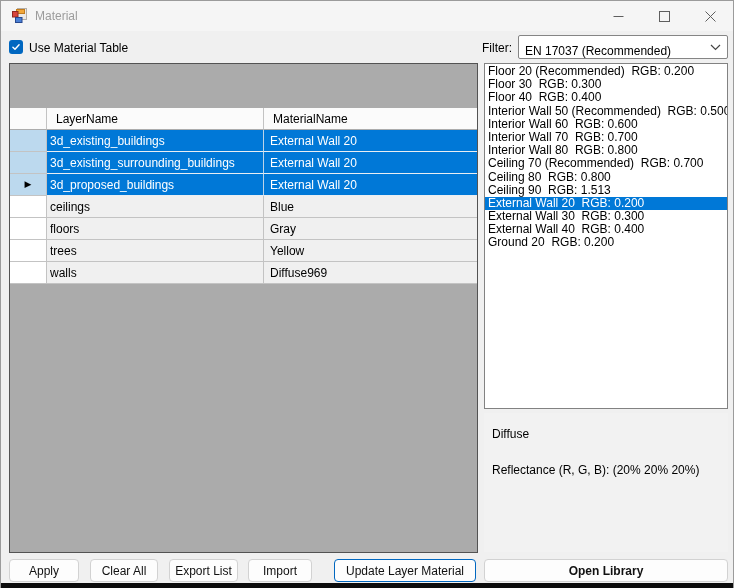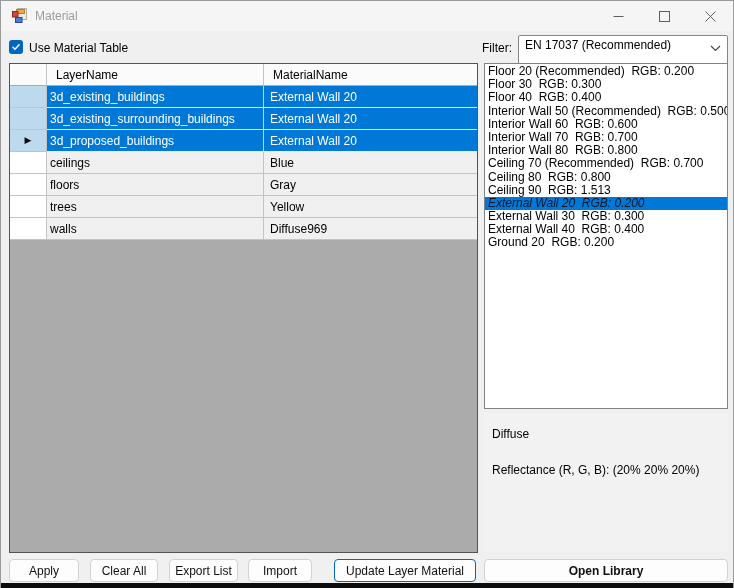--- a/index.html
+++ b/index.html
@@ -36,53 +36,53 @@
   .checkbox {
     position: absolute; left: 8px; top: 39px; width: 14px; height: 14px;
     background: #0067c0; border-radius: 3px;
     display: flex; align-items: center; justify-content: center;
   }
   .checkbox-label { position: absolute; left: 28px; top: 40px; }
   .filter-label { position: absolute; left: 455px; top: 40px; width: 56px; text-align: right; }
   .combo {
     position: absolute; left: 517px; top: 34px; width: 210px; height: 24px;
     background: #fff; border: 1px solid #858585; border-radius: 2px;
-    display: flex; align-items: flex-end; padding: 16px 6px;
+    display: flex; align-items: flex-start; padding: 8px 6px;
   }
   .combo .combo-value { flex: 1; white-space: pre; overflow: hidden; }
   
   .grid {
     position: absolute; left: 8px; top: 62px; width: 469px; height: 490px;
     background: #ababab; border: 1px solid #535353;
   }
   .grid-row { display: flex; height: 22px; }
   .gc {
     height: 22px; border-right: 1px solid #c3c3c3; border-bottom: 1px solid #c3c3c3;
-    display: flex; align-items: center; overflow: hidden; white-space: pre;
+    display: flex; align-items: center; overflow: hidden; white-space: pre; margin-top: 44px;
   }
   .gc.rowhead { width: 37px; background: #ffffff; justify-content: center; }
   .gc.c1 { width: 217px; background: #f0f0f0; padding-left: 3px; }
   .gc.c2 { width: 213px; background: #f0f0f0; padding-left: 6px; border-right: none; }
   .grid-header .gc { background: #fbfbfb; border-bottom: 1px solid #acacac; }
   .grid-header .gc.rowhead { background: #fbfbfb; }
   .grid-header .gc.c1, .grid-header .gc.c2 { padding-left: 9px; background: #fbfbfb; }
   .grid-row.selected .gc.c1, .grid-row.selected .gc.c2 { background: #0078d7; color: #fff; border-bottom-color: #e9eef3; border-right-color: #bcd3e8; }
   .grid-row.selected .gc.rowhead { background: #bcd9ee; }
   .row-arrow { font-size: 9px; color: #000; line-height: 1; }
   
   .matlist {
     position: absolute; left: 483px; top: 62px; width: 244px; height: 346px;
     background: #fff; border: 1px solid #828282; overflow: hidden;
     padding-top: 1px;
   }
   .mat-item {
     height: 13.2px; line-height: 13px; padding-left: 3px;
     white-space: pre; overflow: hidden;
   }
-  .mat-item.selected { background: #0078d7; color: #0f172a; font-style: italic; }
+  .mat-item.selected { background: #0078d7; color: #ffffff; }
   
   .detail-panel {
     position: absolute; left: 483px; top: 412px; width: 244px; height: 139px;
     background: #f2f2f2; padding: 6px 8px;
   }
   .detail-panel .line1 { margin-top: 8px; }
   .detail-panel .line2 { margin-top: 22px; }
   
   .btn {
     position: absolute; top: 558px; height: 23px;

